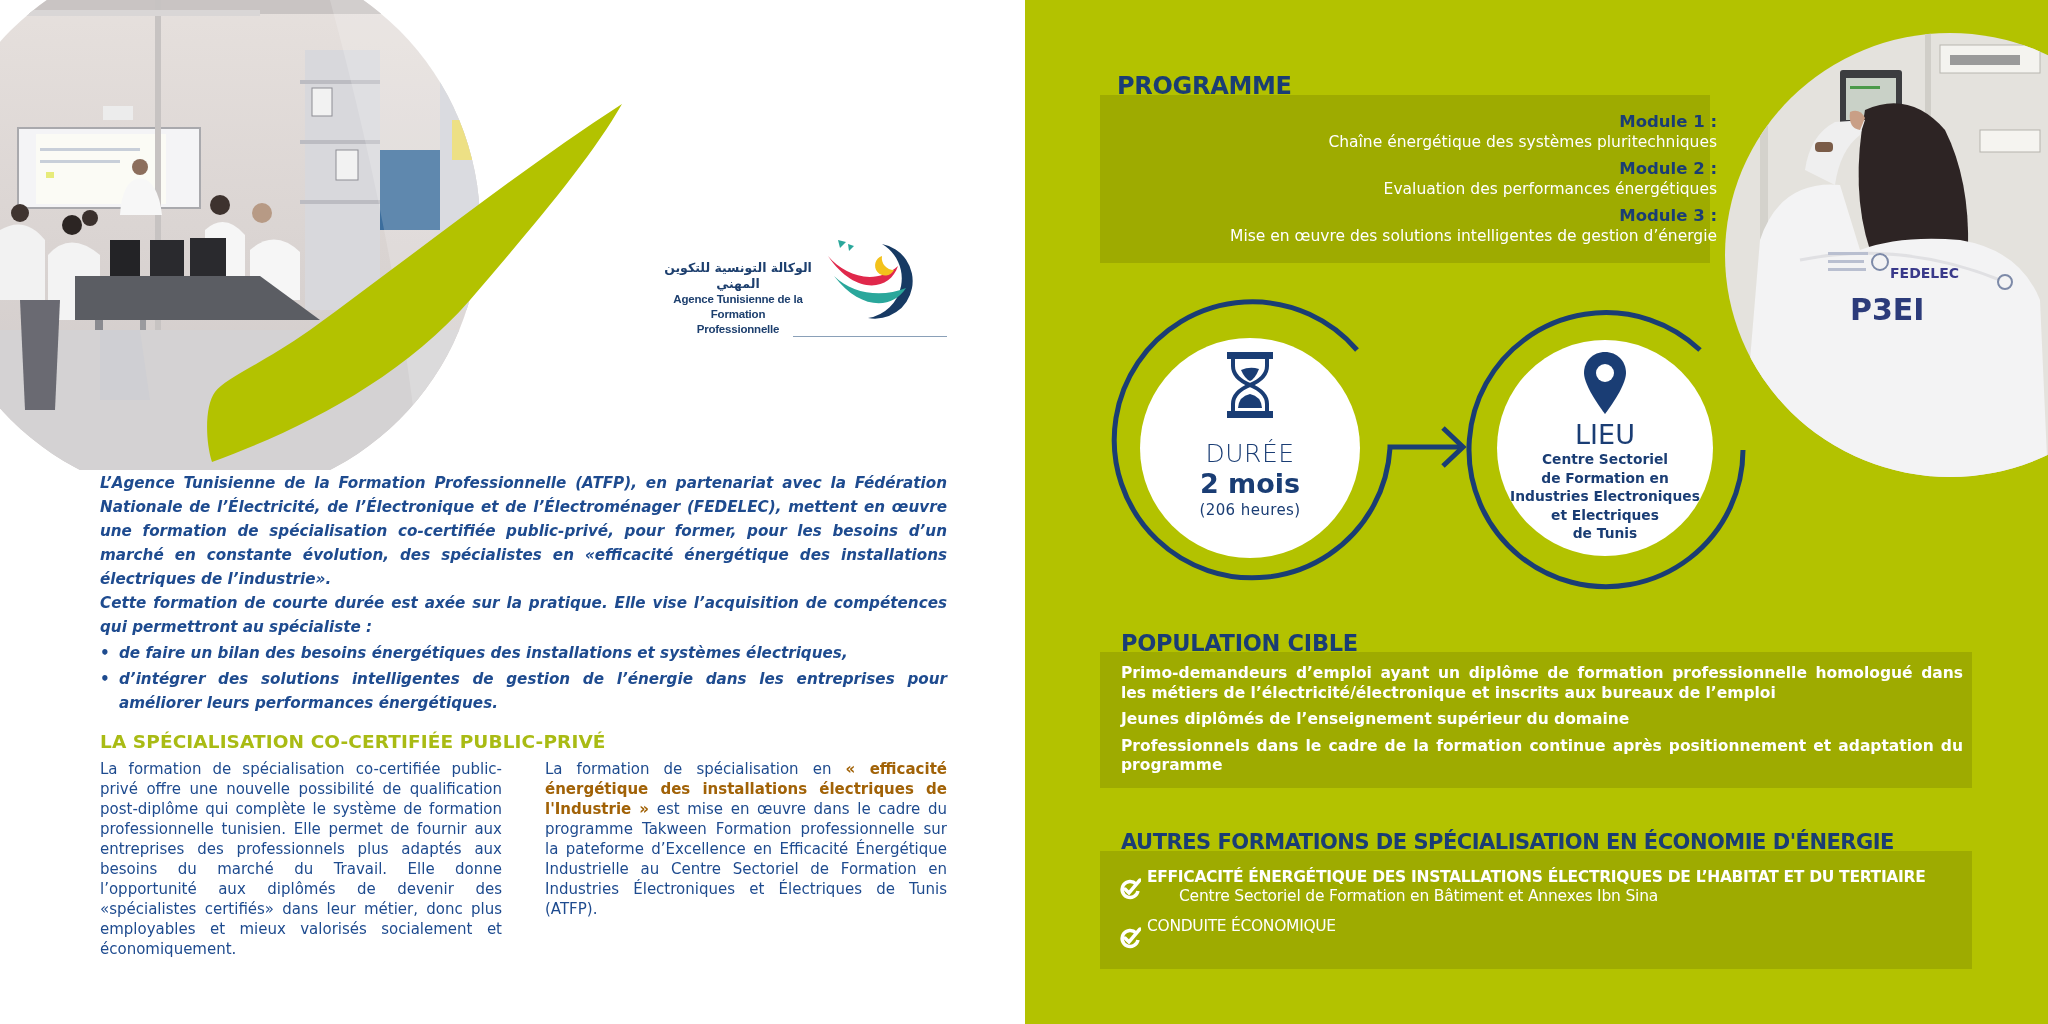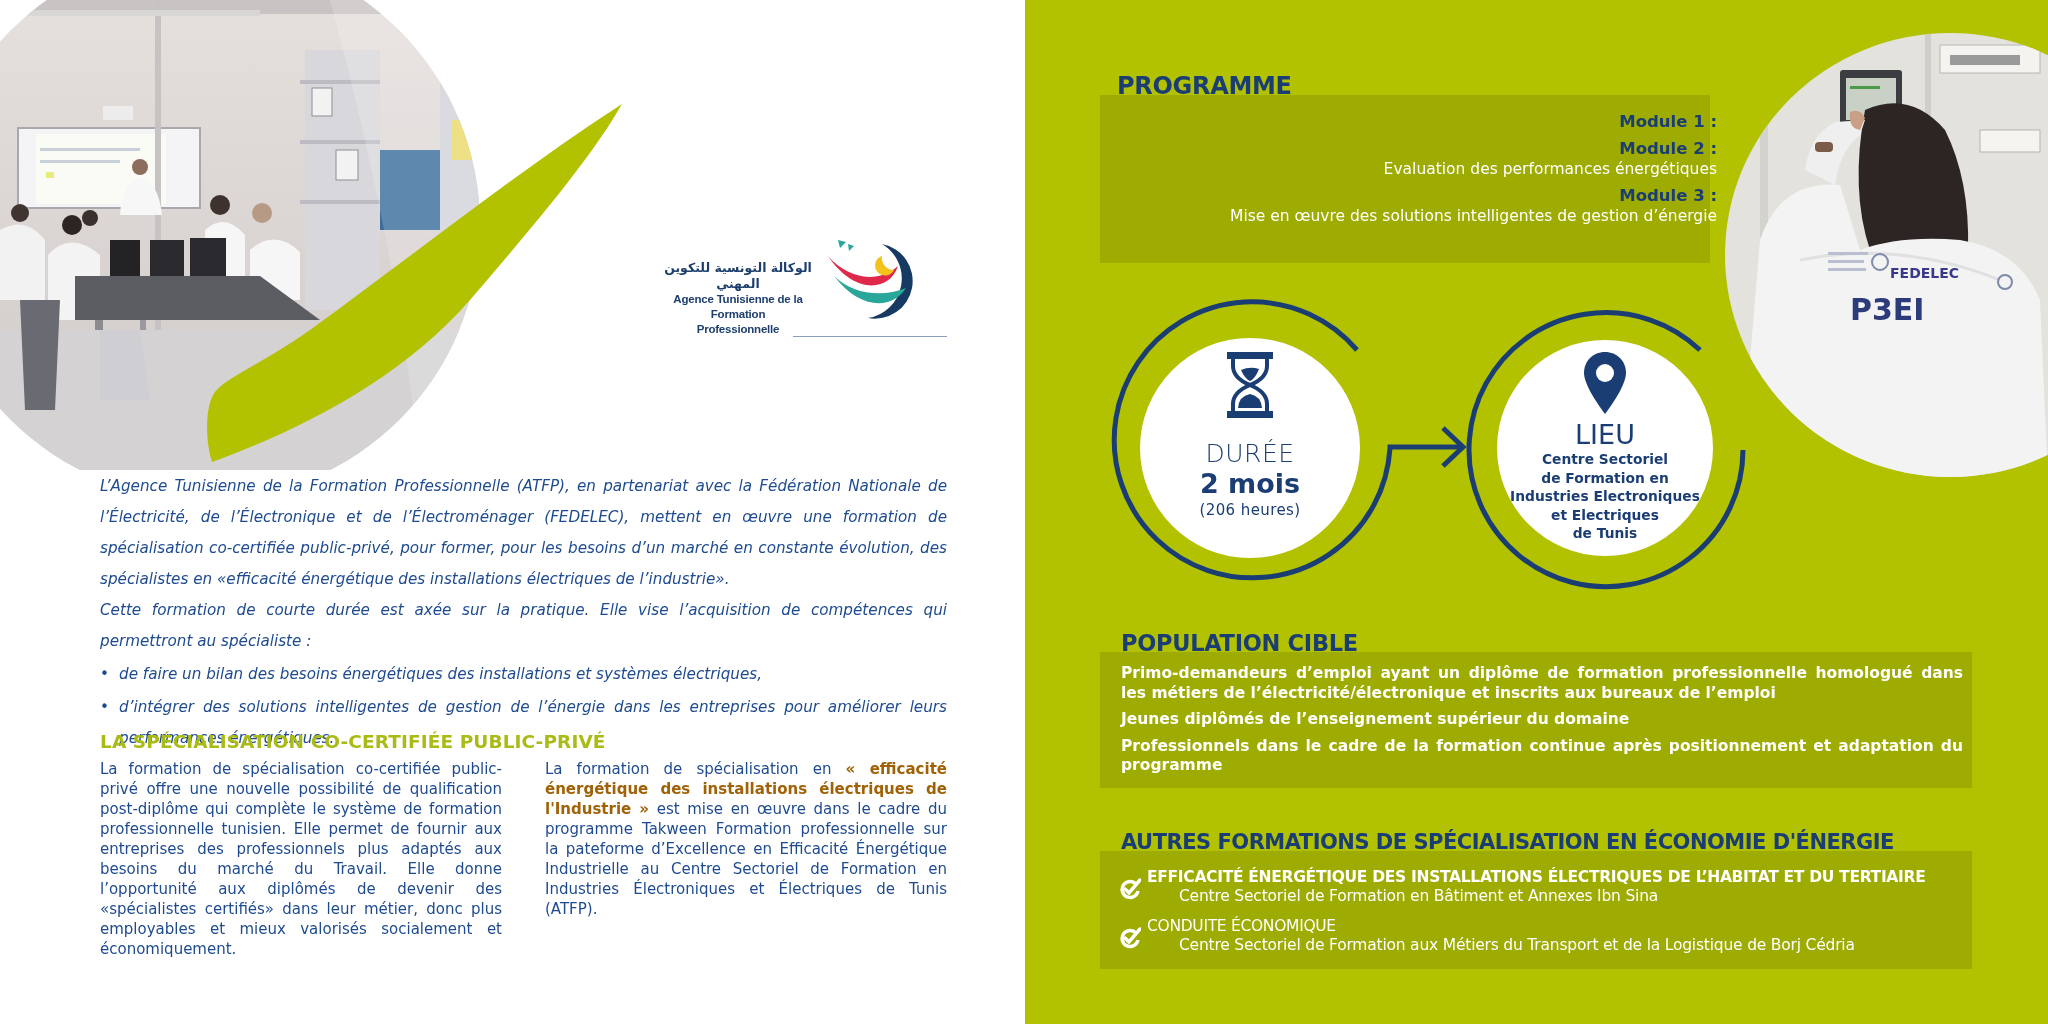--- a/index.html
+++ b/index.html
@@ -11,21 +11,21 @@
   #photo-1 { position: absolute; left: 0; top: 0; width: 480px; height: 470px; }
   #swoosh { position: absolute; left: 0; top: 0; width: 700px; height: 480px; }
 
   #logo { position: absolute; left: 650px; top: 236px; width: 300px; height: 90px; }
   #logo .logo-text { position: absolute; right: 124px; top: 24px; text-align: center; color: #1d3f6e; }
   #logo .logo-ar { font-family: "DejaVu Sans", sans-serif; font-weight: bold; font-size: 12.5px; direction: rtl; line-height: 16px; }
   #logo .logo-fr { font-family: "Liberation Sans", sans-serif; font-weight: bold; font-size: 11.5px; line-height: 15px; letter-spacing: -0.2px; }
   #logo svg { position: absolute; right: 20px; top: 0; }
   #logo-rule { position: absolute; left: 793px; top: 336px; width: 154px; height: 1px; background: #8aa0b8; }
 
-  .intro { position: absolute; left: 100px; top: 471px; width: 847px; font-family: "DejaVu Sans", sans-serif; font-style: italic; font-size: 15.2px; line-height: 31px; color: #1e4b8f; text-align: justify; }
+  .intro { position: absolute; left: 100px; top: 471px; width: 847px; font-family: "DejaVu Sans", sans-serif; font-style: italic; font-size: 15.2px; line-height: 24px; color: #1e4b8f; text-align: justify; font-weight: bold; }
   .intro p { margin: 0; }
   .intro ul { list-style: none; margin: 0; padding: 0; }
   .intro li { position: relative; padding-left: 19px; margin-top: 2px; }
   .intro li::before { content: "\2022"; position: absolute; left: 0; top: 0; font-style: normal; }
 
   #spec-title { position: absolute; left: 100px; top: 731px; font-family: "DejaVu Sans", sans-serif; font-weight: bold; font-size: 18.5px; color: #a9bb14; letter-spacing: 0.1px; white-space: nowrap; }
   .col { position: absolute; top: 759px; font-family: "DejaVu Sans", sans-serif; font-size: 15px; line-height: 20px; color: #1e4b8f; text-align: justify; }
   #col-left { left: 100px; width: 402px; }
   #col-right { left: 545px; width: 402px; }
   #col-right b { font-weight: bold; color: #a16207; }
@@ -211,20 +211,21 @@
       <rect x="128" y="252" width="40" height="3" fill="#b9bfd0"></rect>
       <rect x="128" y="260" width="36" height="3" fill="#b9bfd0"></rect>
       <rect x="128" y="268" width="38" height="3" fill="#b9bfd0"></rect>
     </g>
   </svg>
 
   <div class="sec-title" id="programme-title">PROGRAMME</div>
   <div id="modules">
     <div class="module">
       <div class="module-label">Module 1 :</div>
+      <div class="module-desc">Chaîne énergétique des systèmes pluritechniques</div>
     </div>
     <div class="module">
       <div class="module-label">Module 2 :</div>
       <div class="module-desc">Evaluation des performances énergétiques</div>
     </div>
     <div class="module">
       <div class="module-label">Module 3 :</div>
       <div class="module-desc">Mise en œuvre des solutions intelligentes de gestion d’énergie</div>
     </div>
   </div>
@@ -288,16 +289,15 @@
       </svg>
       <div class="autre-title bold">EFFICACITÉ ÉNERGÉTIQUE DES INSTALLATIONS ÉLECTRIQUES DE L’HABITAT ET DU TERTIAIRE</div>
       <div class="autre-place">Centre Sectoriel de Formation en Bâtiment et Annexes Ibn Sina</div>
     </div>
     <div class="autre">
       <svg class="check" viewBox="0 0 22 22">
         <path d="M17 6 A8 8 0 1 0 19 13" fill="none" stroke="#ffffff" stroke-width="3.5"></path>
         <path d="M6 11 L10 15 L21 2" fill="none" stroke="#ffffff" stroke-width="3.5" stroke-linecap="round"></path>
       </svg>
       <div class="autre-title">CONDUITE ÉCONOMIQUE</div>
-      <div class="autre-place">Centre Sectoriel de Formation aux Métiers du Transport et de la Logistique de Borj Cédria</div>
     </div>
   </div>
 </div>
 
 </body></html>

